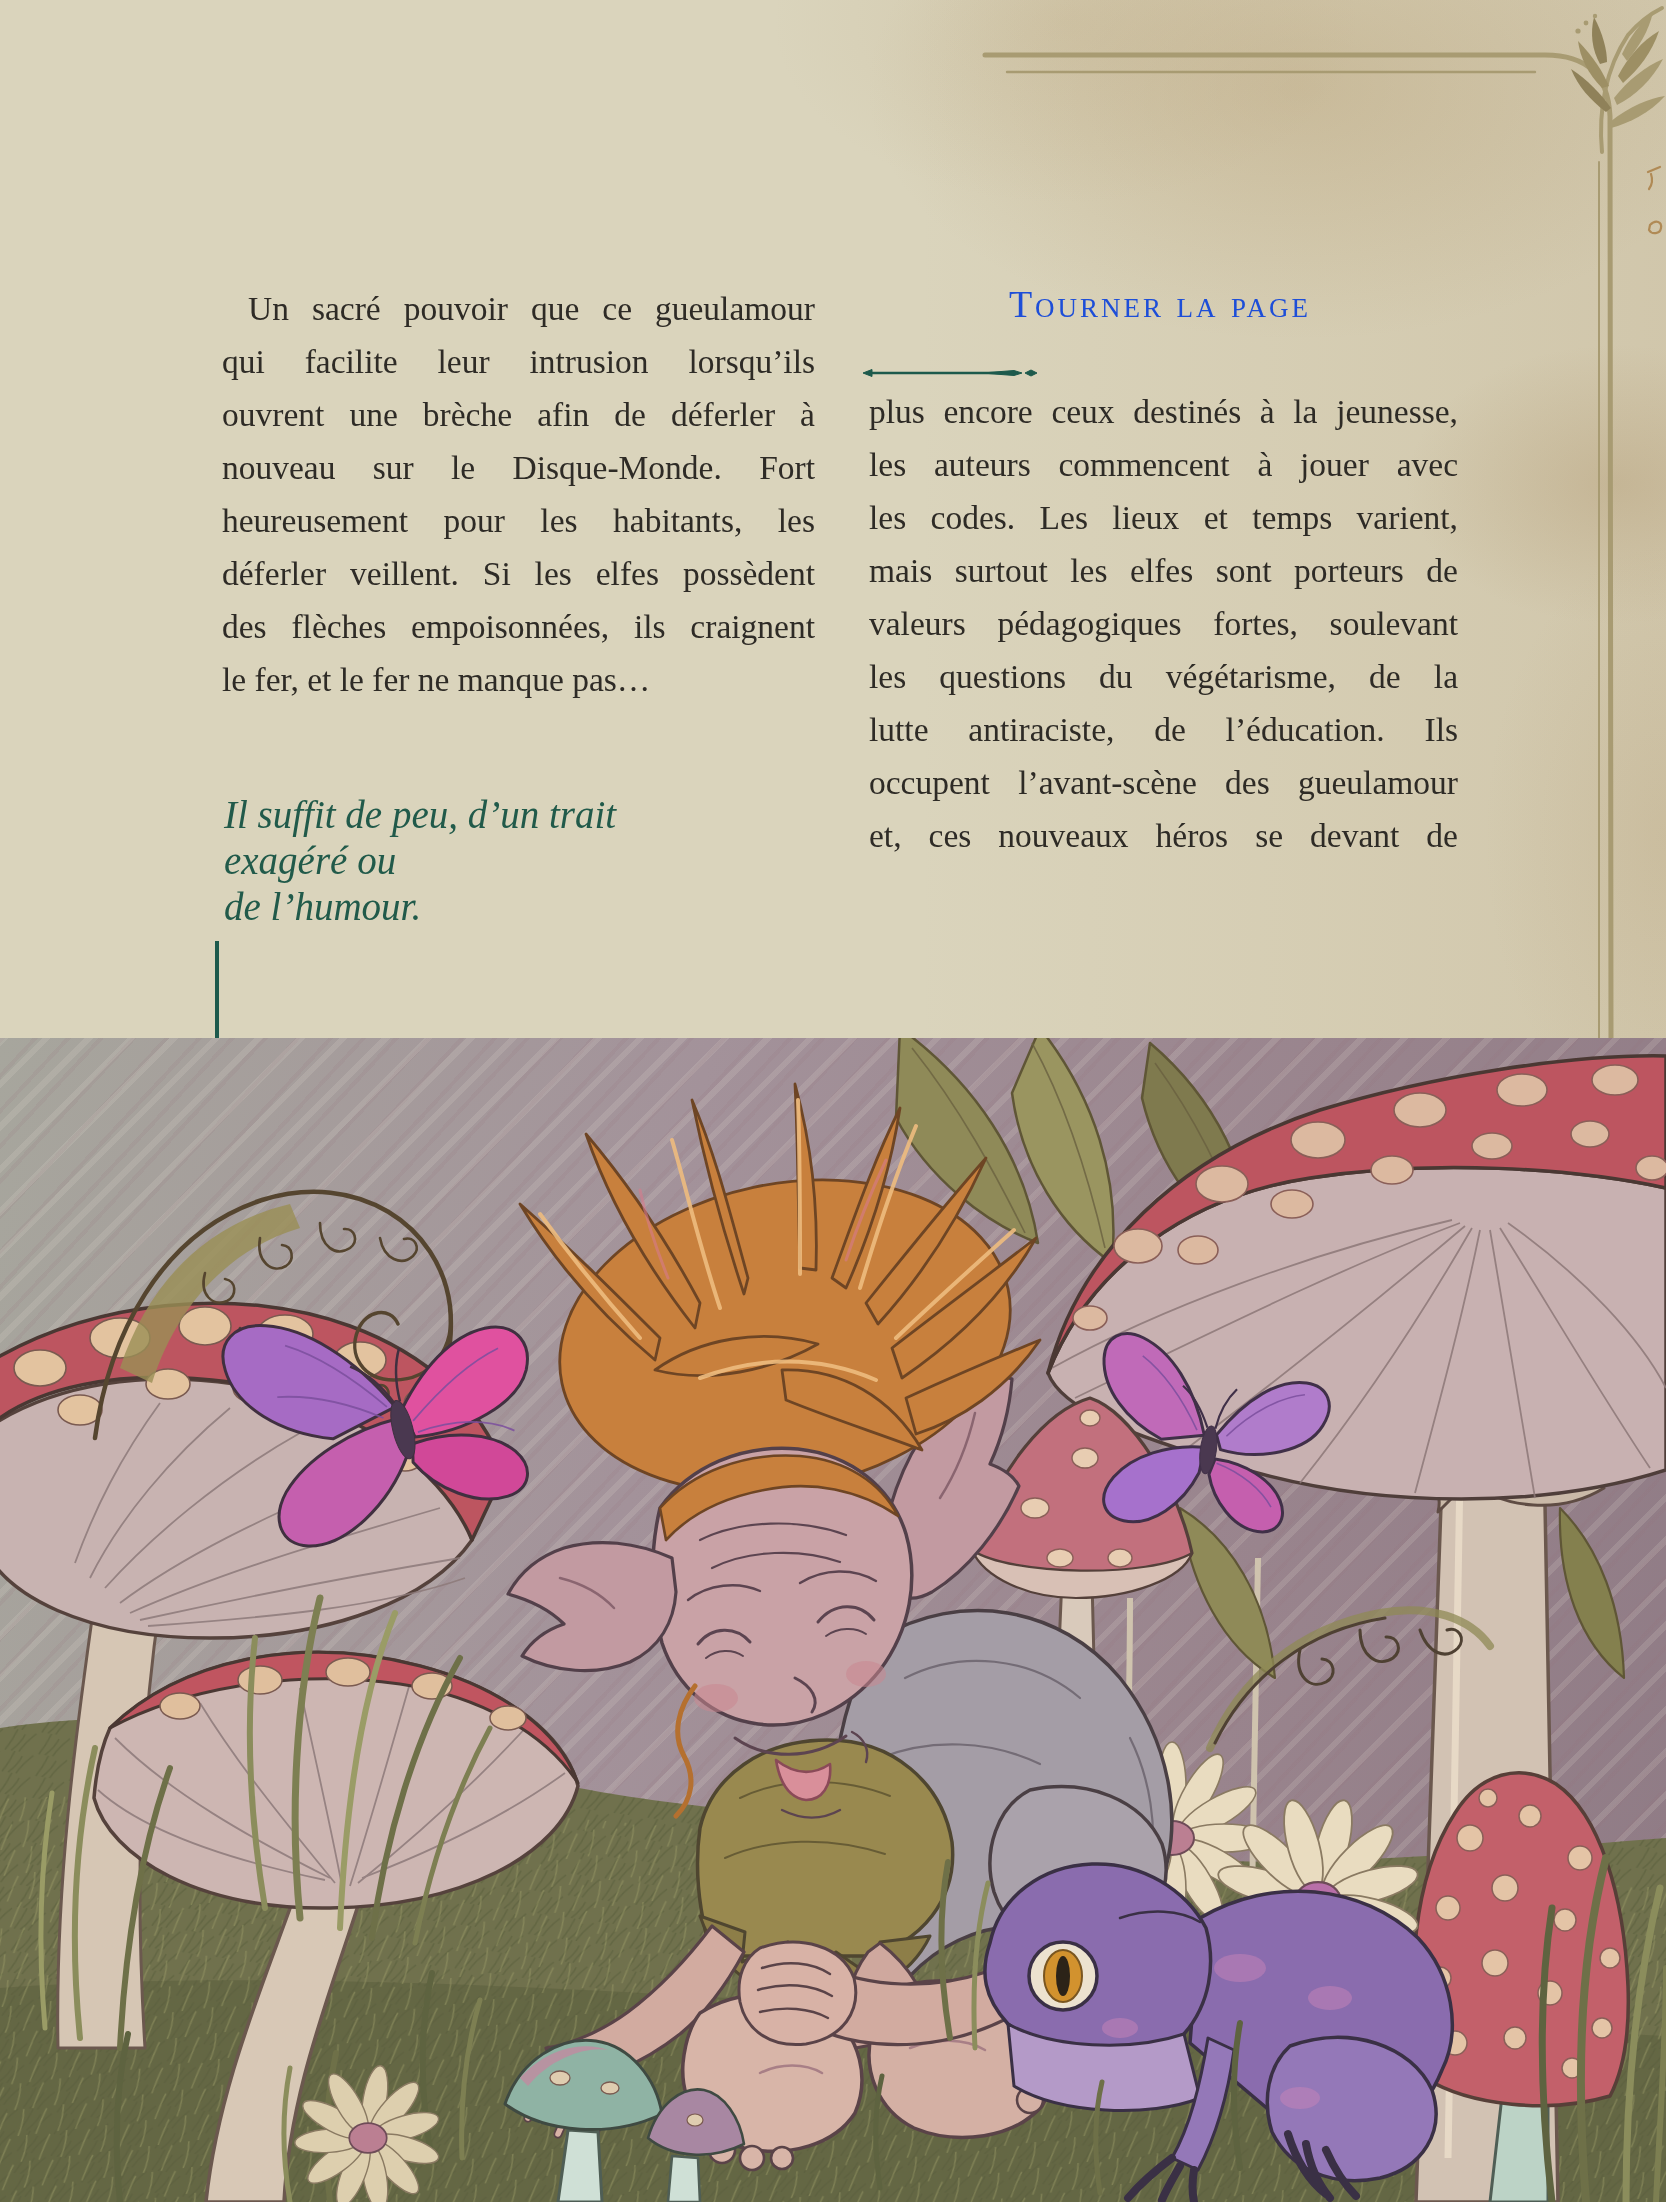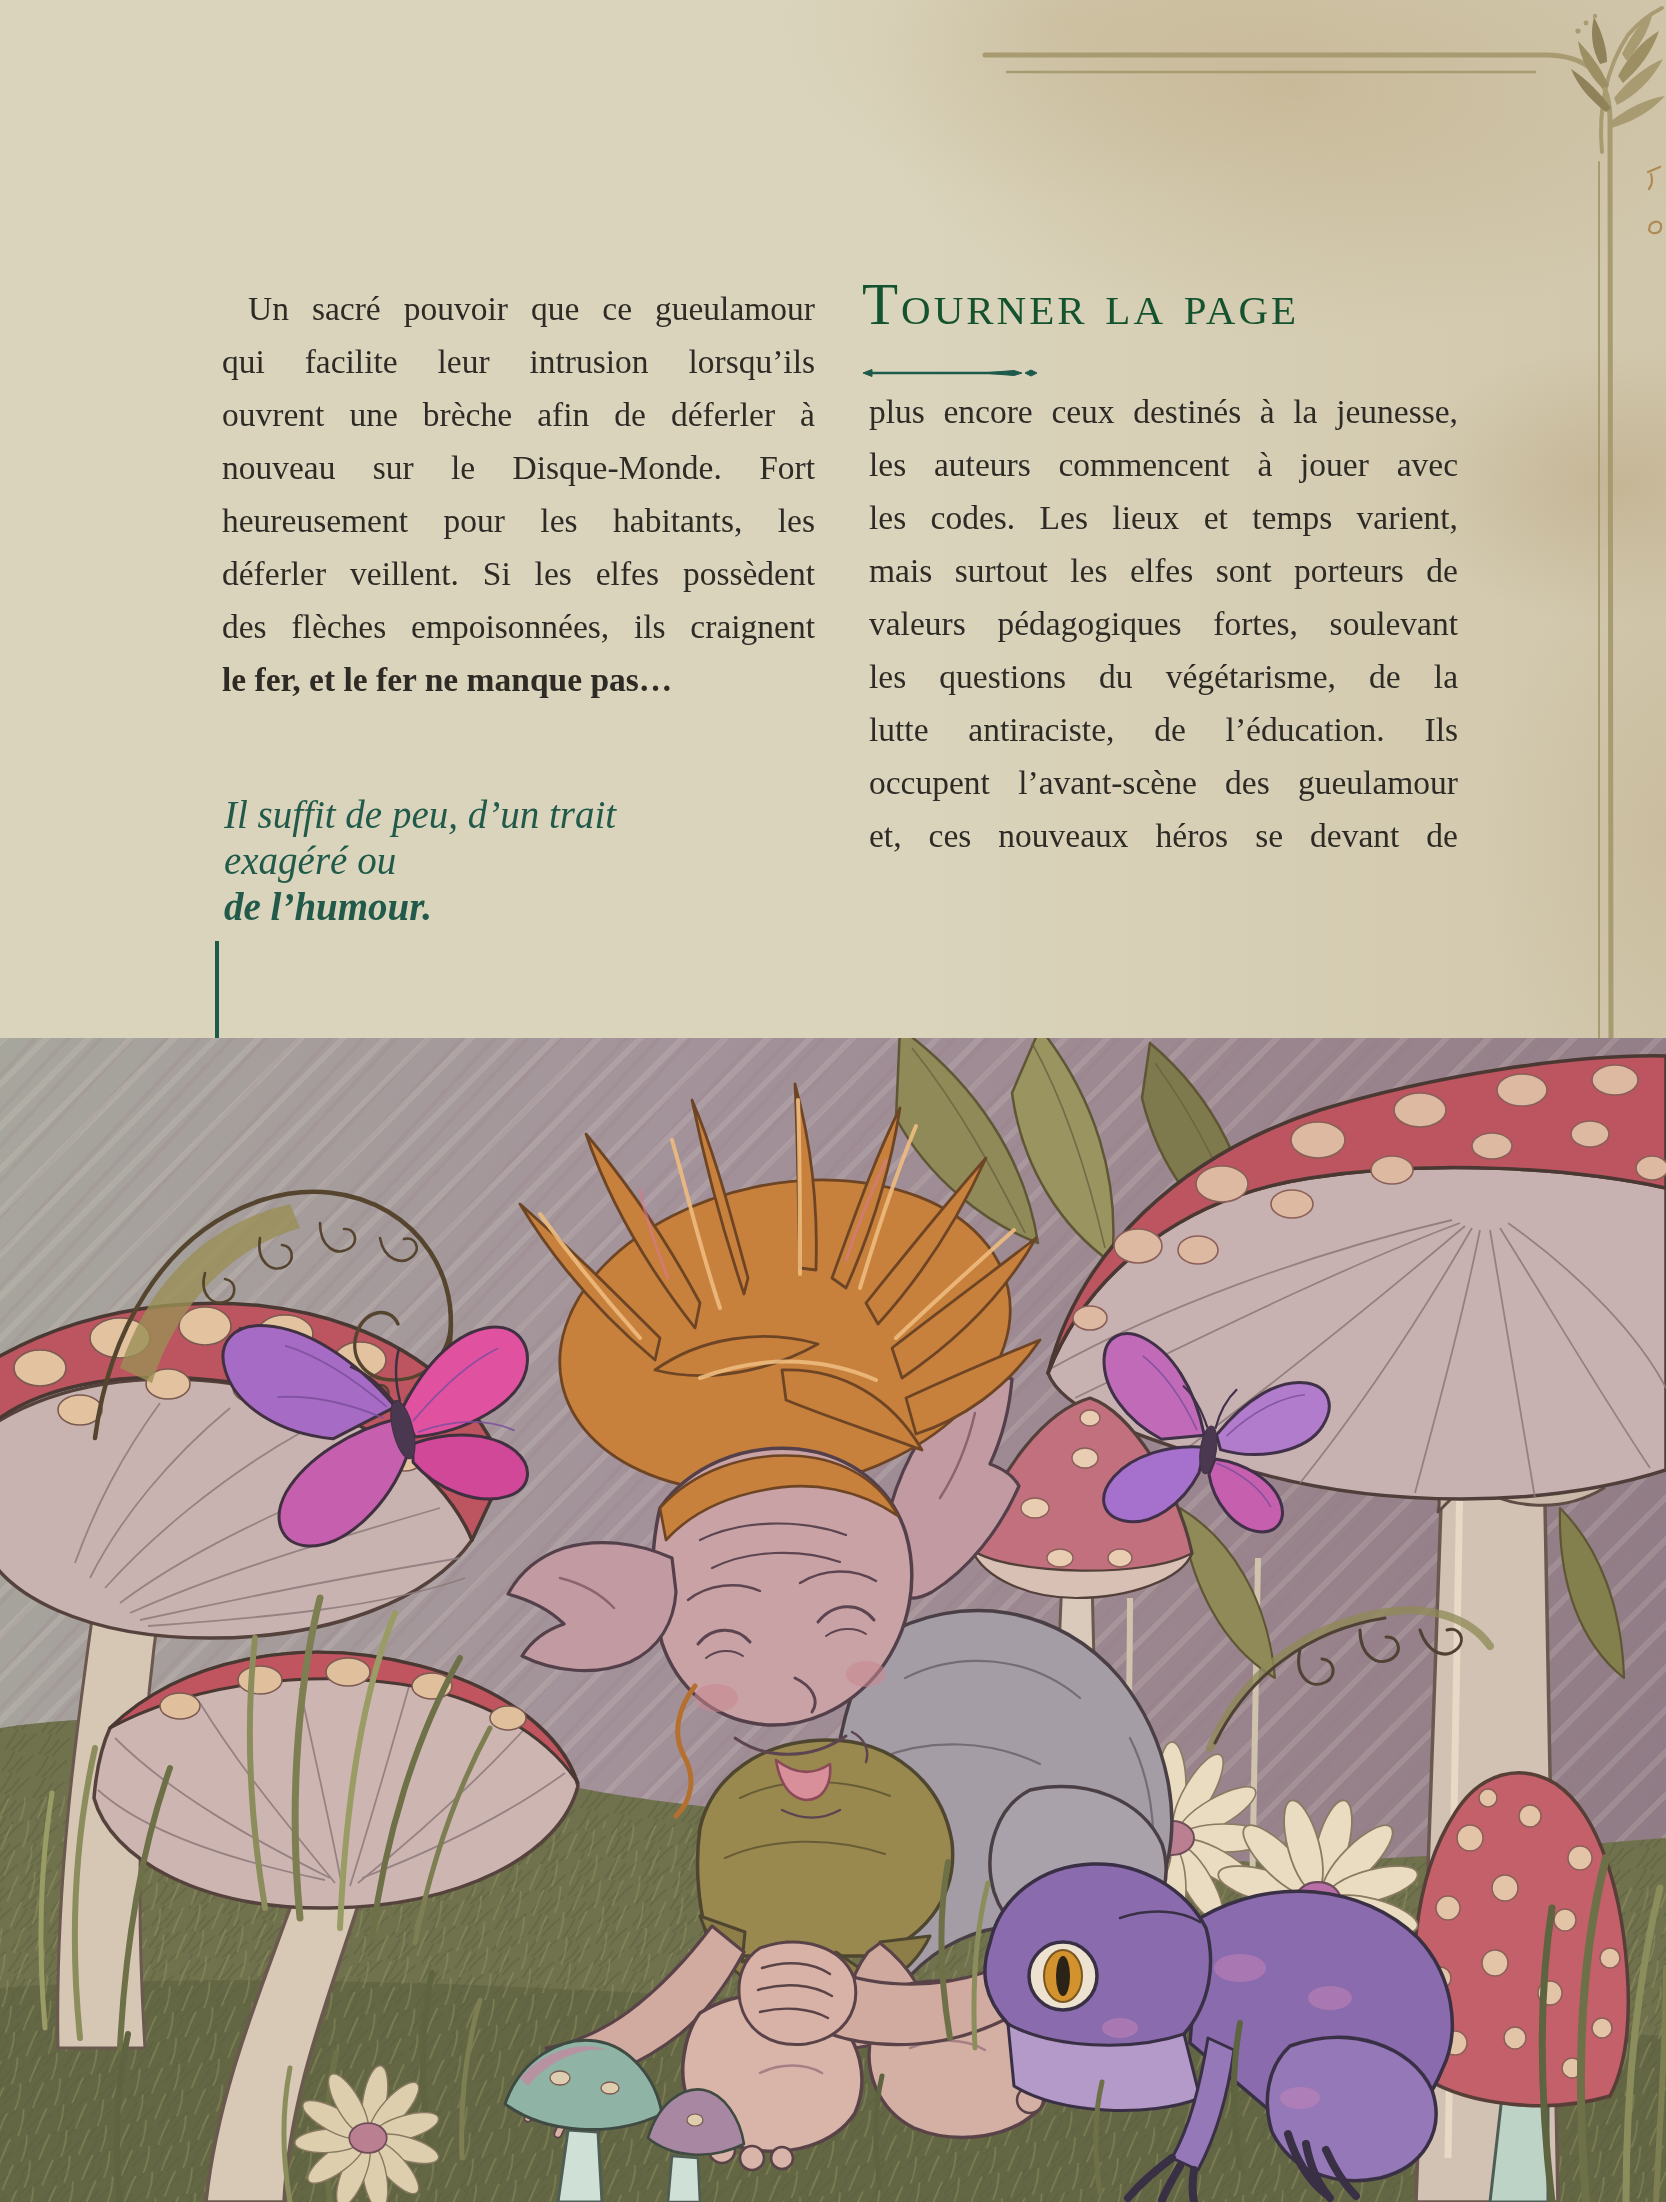--- a/index.html
+++ b/index.html
@@ -11,23 +11,23 @@
       radial-gradient(ellipse 620px 360px at 78% 4%, rgba(172,143,96,0.30), rgba(172,143,96,0) 70%),
       radial-gradient(ellipse 300px 200px at 97% 22%, rgba(160,128,82,0.25), rgba(160,128,82,0) 70%),
       radial-gradient(ellipse 420px 260px at 64% 1%, rgba(178,152,108,0.18), rgba(178,152,108,0) 70%),
       radial-gradient(ellipse 260px 420px at 100% 38%, rgba(168,138,92,0.16), rgba(168,138,92,0) 70%),
       linear-gradient(90deg, rgba(0,0,0,0) 55%, rgba(170,140,95,0.10) 80%, rgba(160,128,84,0.16) 100%);}
   
   .col{position:absolute;color:#2e2b26;font-size:33.5px;line-height:53px;}
   .col-left{left:215px;top:282px;width:600px;}
   .col-right{left:862px;top:278px;width:596px;}
   .line{text-align:justify;text-align-last:justify;white-space:normal;margin-left:7px;}
-  .line.natural{text-align-last:left;font-weight:bold;}
+  .line.natural{text-align-last:left;}
   .line.indent{text-indent:26px;}
-  .heading{font-size:59px;line-height:52px;font-variant:small-caps;letter-spacing:3px;color:#14532d;}
+  .heading{font-size:38px;line-height:52px;font-variant:small-caps;letter-spacing:3px;color:#1d4ed8;text-align:center;}
   .divider{margin:13px 0 26px 0;height:16px;}
   .caption{position:absolute;left:217px;top:792px;width:470px;color:#215a4a;font-style:italic;font-size:39px;line-height:46px;}
   .caption .line{text-align:left;text-align-last:left;}
   .green-rule{position:absolute;left:215px;top:941px;width:4px;height:97px;background:#1d5a4c;}
   .corner-ornament{position:absolute;right:0;top:0;width:716px;height:1040px;}
   
   .illustration{position:absolute;left:0;top:1038px;width:1666px;height:1164px;
     background:
       repeating-linear-gradient(135deg, rgba(228,221,210,0.16) 0 6px, rgba(228,221,210,0) 6px 30px),
       repeating-linear-gradient(133deg, rgba(148,112,122,0.13) 0 4px, rgba(148,112,122,0) 4px 24px),

